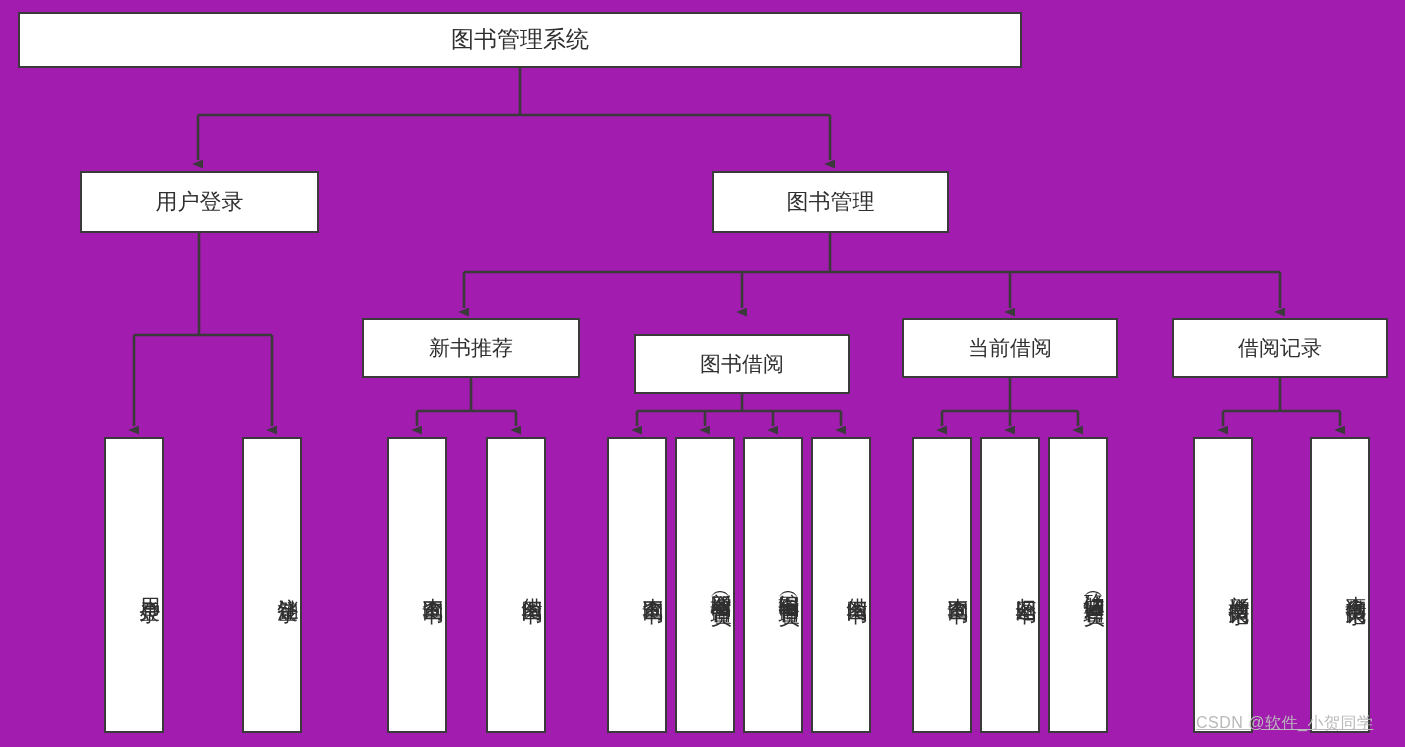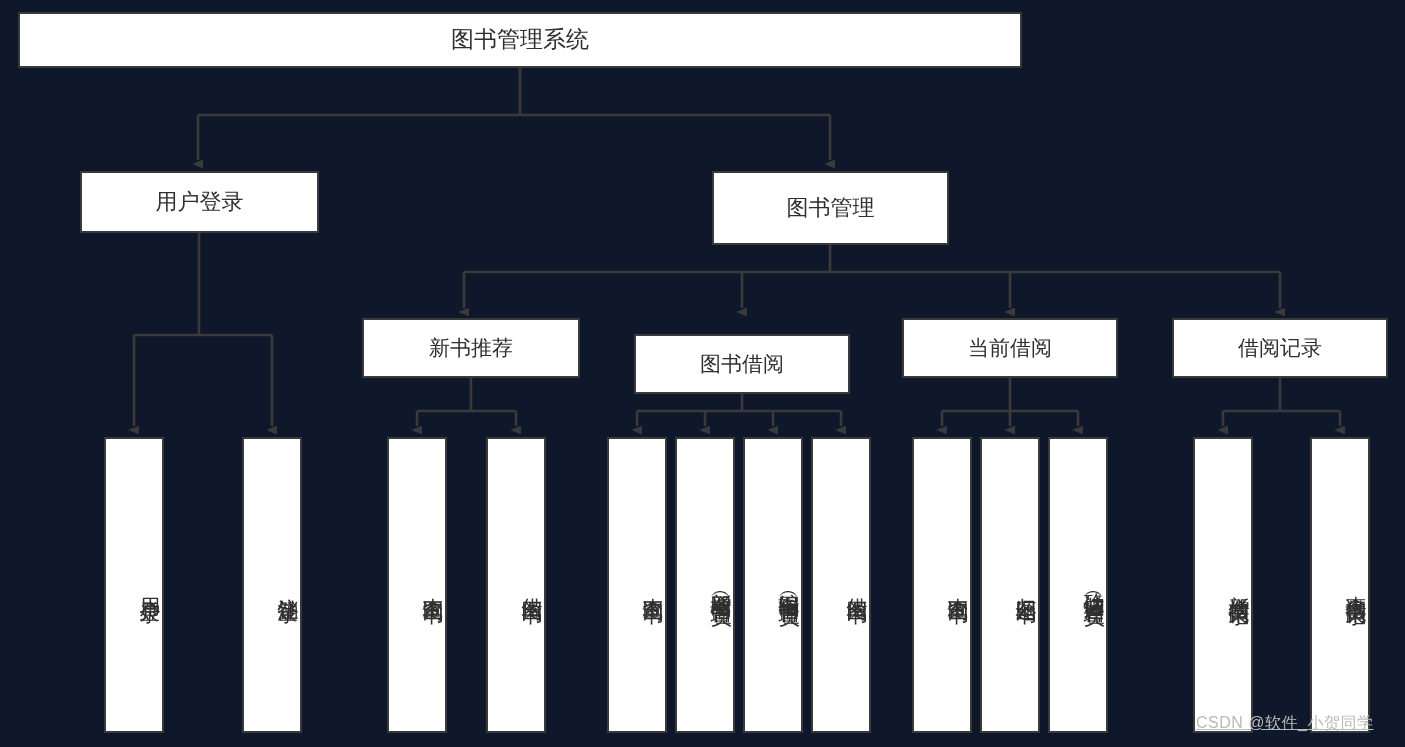--- a/index.html
+++ b/index.html
@@ -9,21 +9,21 @@
     background: #ffffff;
   }
   body {
     font-family: "Liberation Sans", "DejaVu Sans", sans-serif;
     color: #2b2b2b;
   }
   #canvas {
     position: relative;
     width: 1405px;
     height: 747px;
-    background: #0f172a;
+    background: #a21caf;
     overflow: hidden;
   }
   #edges {
     position: absolute;
     left: 0;
     top: 0;
     width: 1405px;
     height: 747px;
     pointer-events: none;
   }
@@ -127,21 +127,21 @@
     </g>
   </svg>
 
   <div class="node root" style="left:18px; top:12px; width:1004px; height:56px;">
     <span class="lbl">图书管理系统</span>
   </div>
 
   <div class="node level1" style="left:80px; top:171px; width:239px; height:62px;">
     <span class="lbl">用户登录</span>
   </div>
-  <div class="node level1" style="left:712px; top:171px; width:237px; height:74px;">
+  <div class="node level1" style="left:712px; top:171px; width:237px; height:62px;">
     <span class="lbl">图书管理</span>
   </div>
 
   <div class="node level2" style="left:362px; top:318px; width:218px; height:60px;">
     <span class="lbl">新书推荐</span>
   </div>
   <div class="node level2" style="left:634px; top:334px; width:216px; height:60px;">
     <span class="lbl">图书借阅</span>
   </div>
   <div class="node level2" style="left:902px; top:318px; width:216px; height:60px;">

